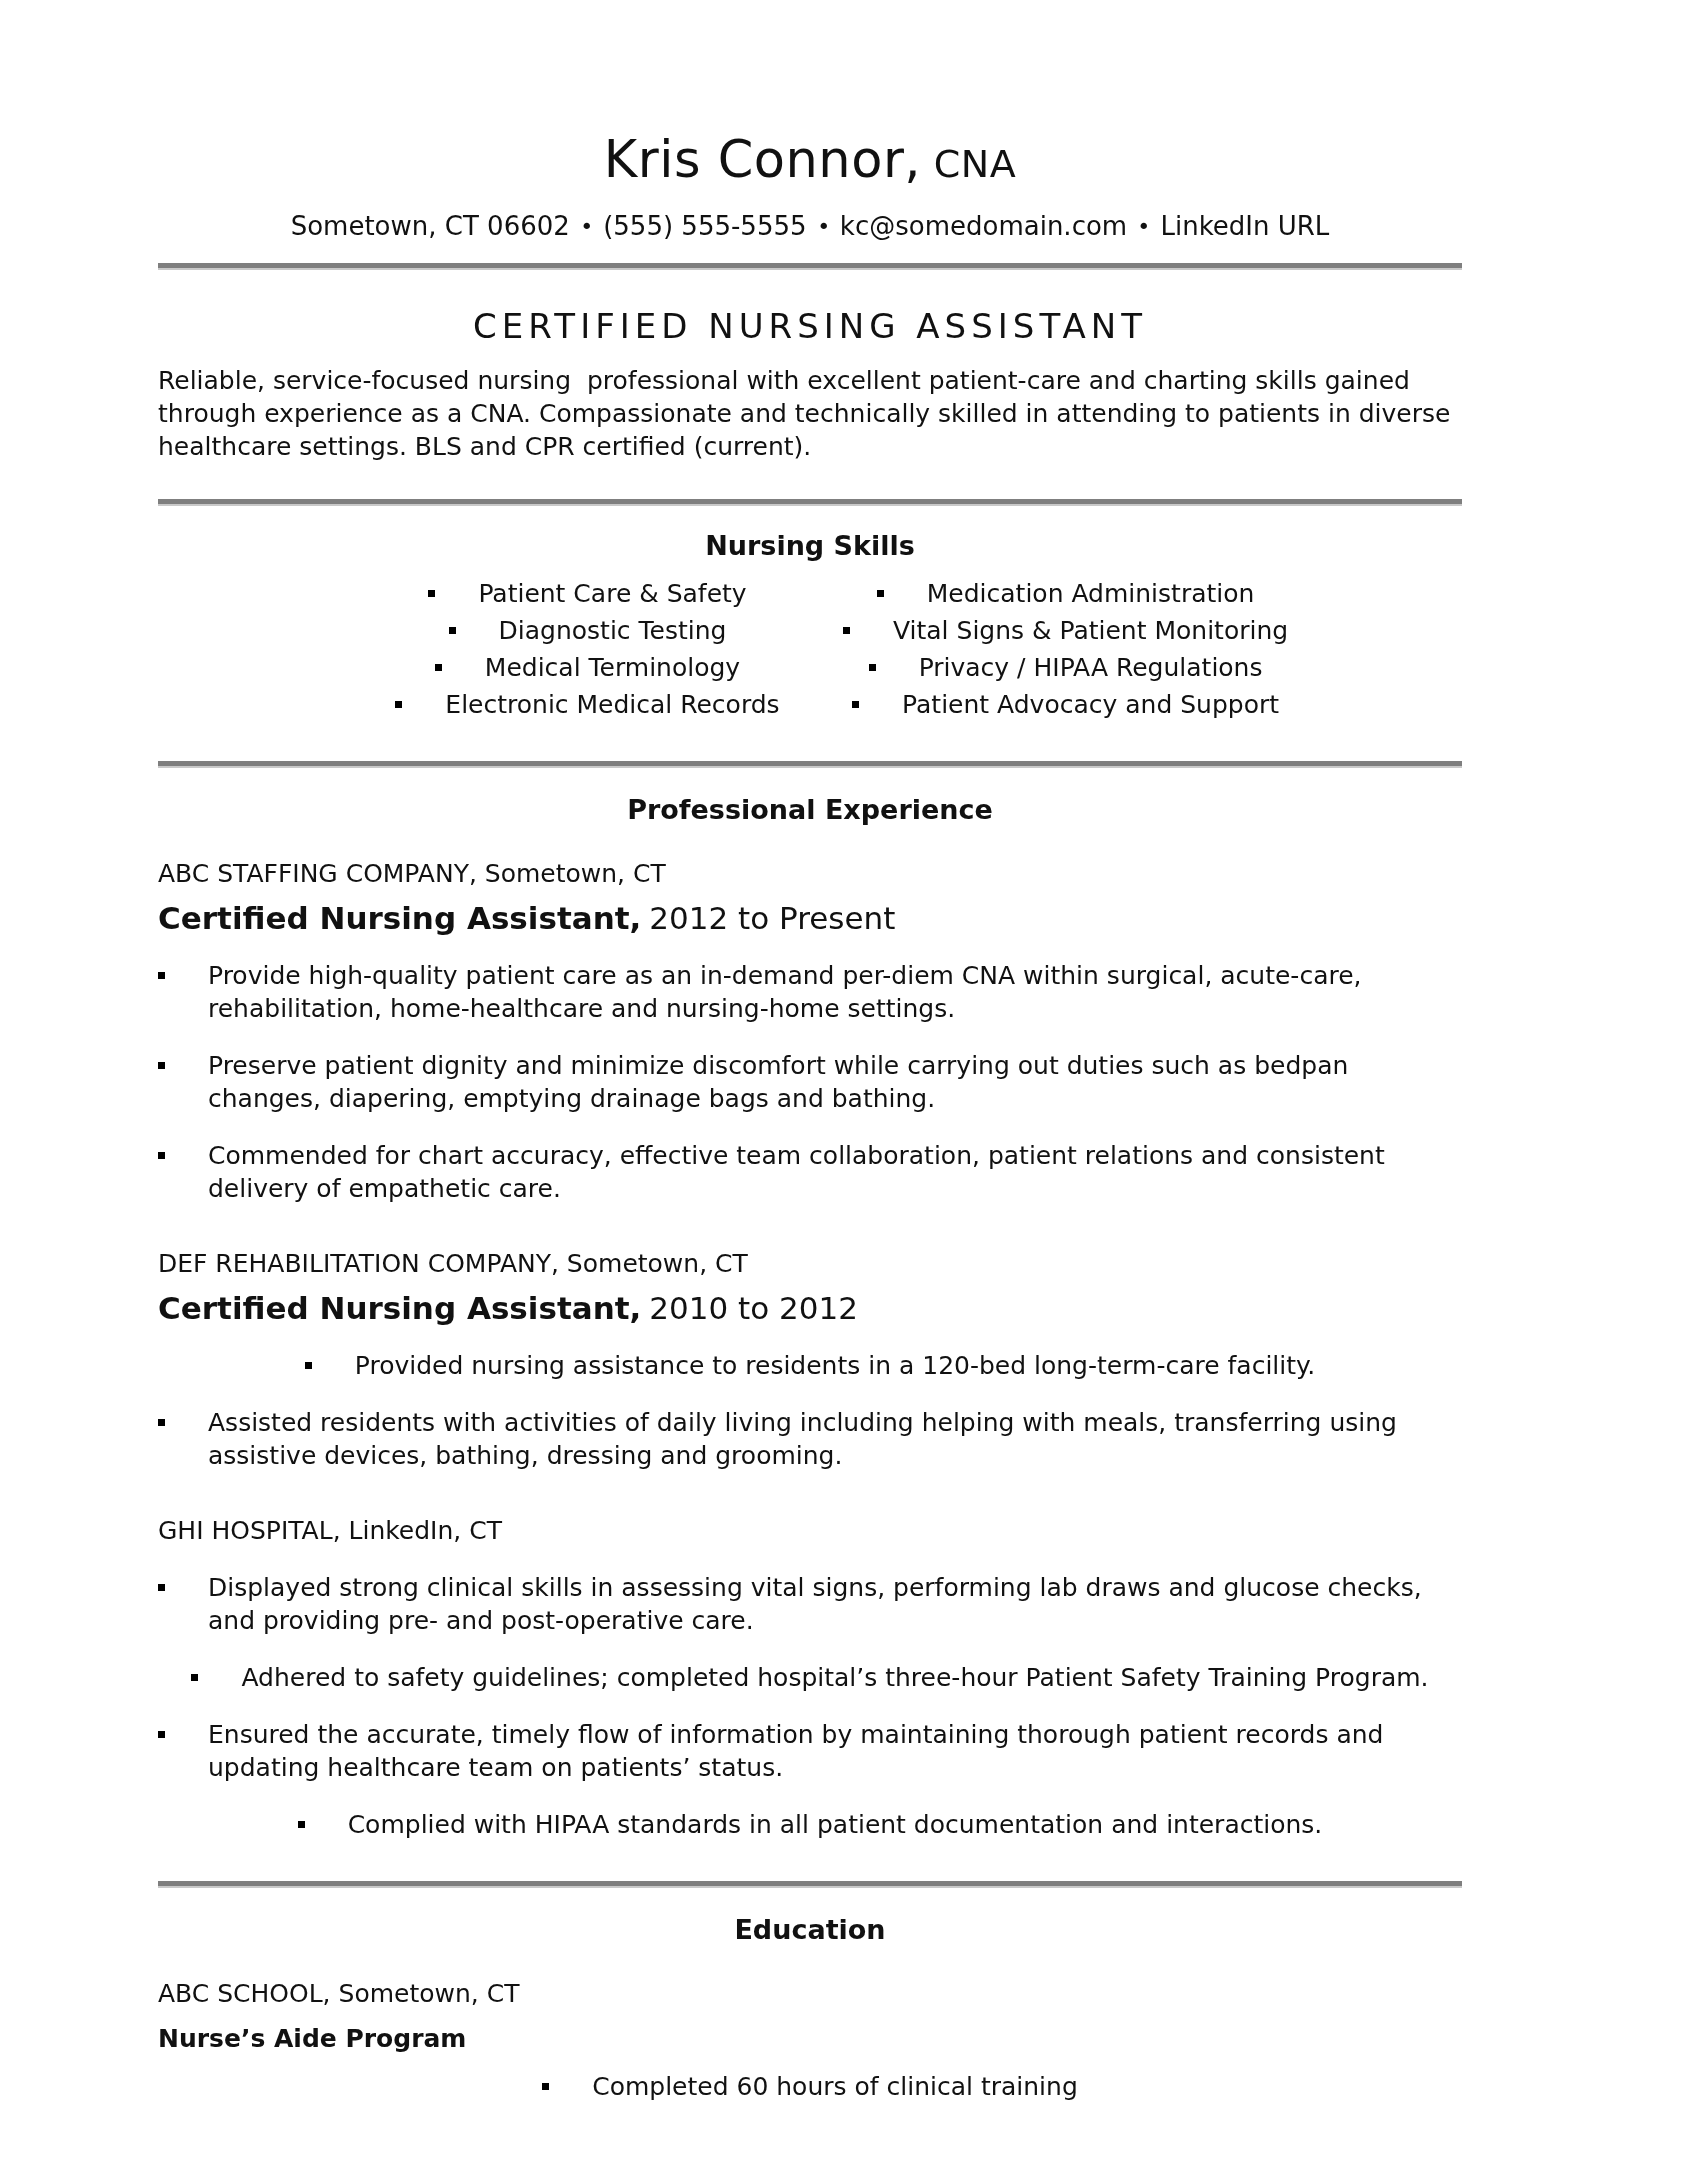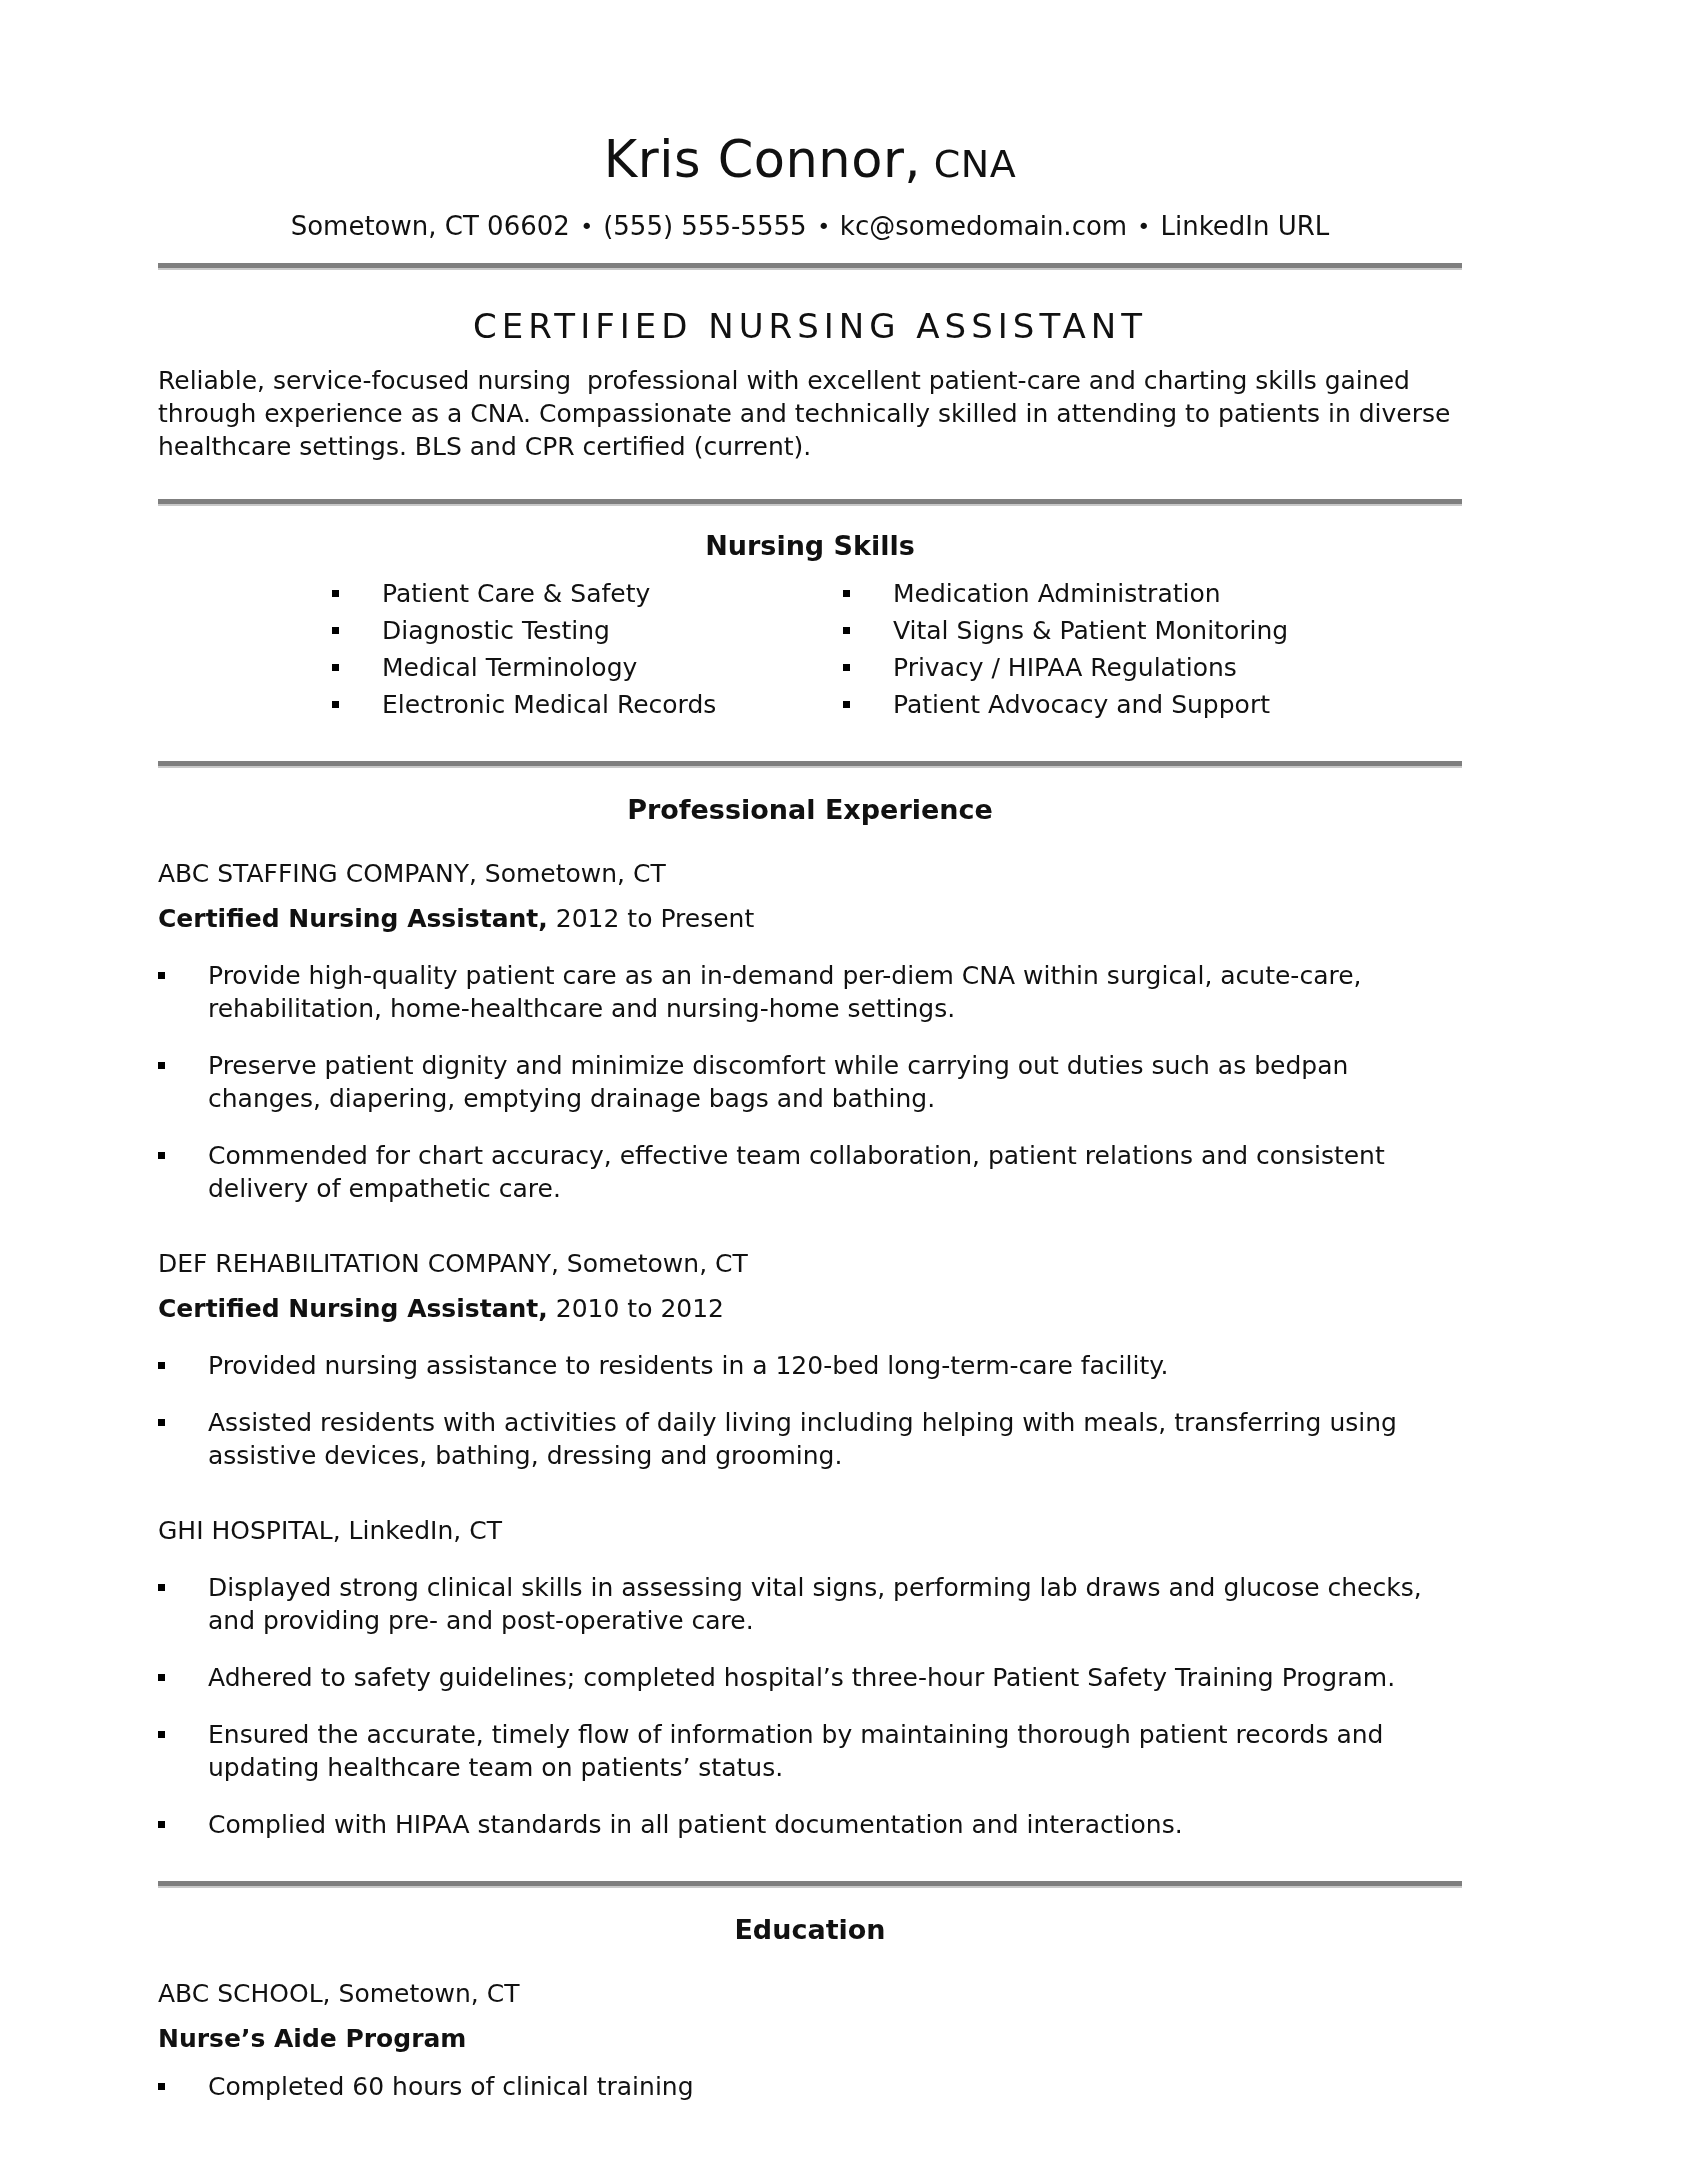--- a/index.html
+++ b/index.html
@@ -86,20 +86,21 @@
   .experience-heading { margin-top: 24px; }
   .education-heading { margin-top: 24px; }
 
   
   ul { list-style: none; }
   li {
     display: flex;
     align-items: flex-start;
     font-size: 25px;
     line-height: 33px;
+    justify-content: center;
   }
   .bullet {
     flex: 0 0 auto;
     width: 7px;
     height: 7px;
     margin-top: 13px;
     margin-right: 43px;
     background: #000000;
   }
 
@@ -116,21 +117,21 @@
   
   .job { margin-top: 0; }
   .job-company {
     margin-top: 30px;
     font-size: 25px;
     line-height: 33px;
   }
   .job2 .job-company, .job3 .job-company { margin-top: 42px; }
   .job-title-line {
     margin-top: 12px;
-    font-size: 25px;
+    font-size: 31px;
     line-height: 33px;
   }
   .job-title { font-weight: bold; }
   .job-dates { margin-left: 8px; }
   .job-bullets { margin-top: 4px; }
   .job-bullets li { margin-top: 24px; }
   .job-bullets li .li-text { max-width: 1297px; }
 
   
   .edu-school {

